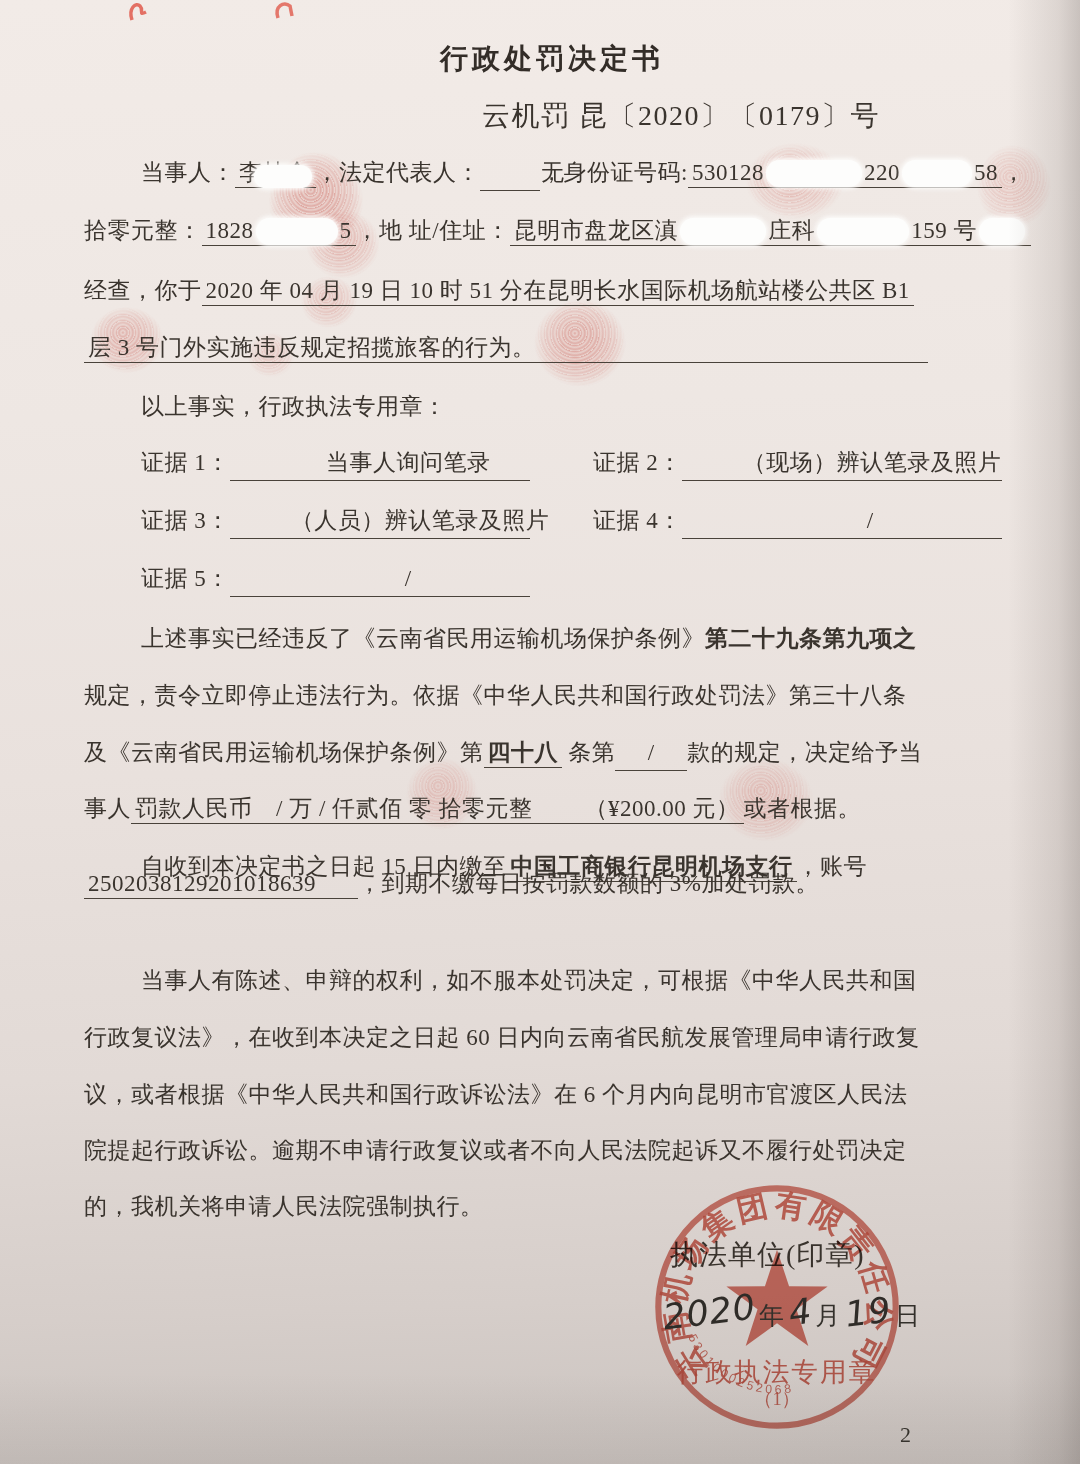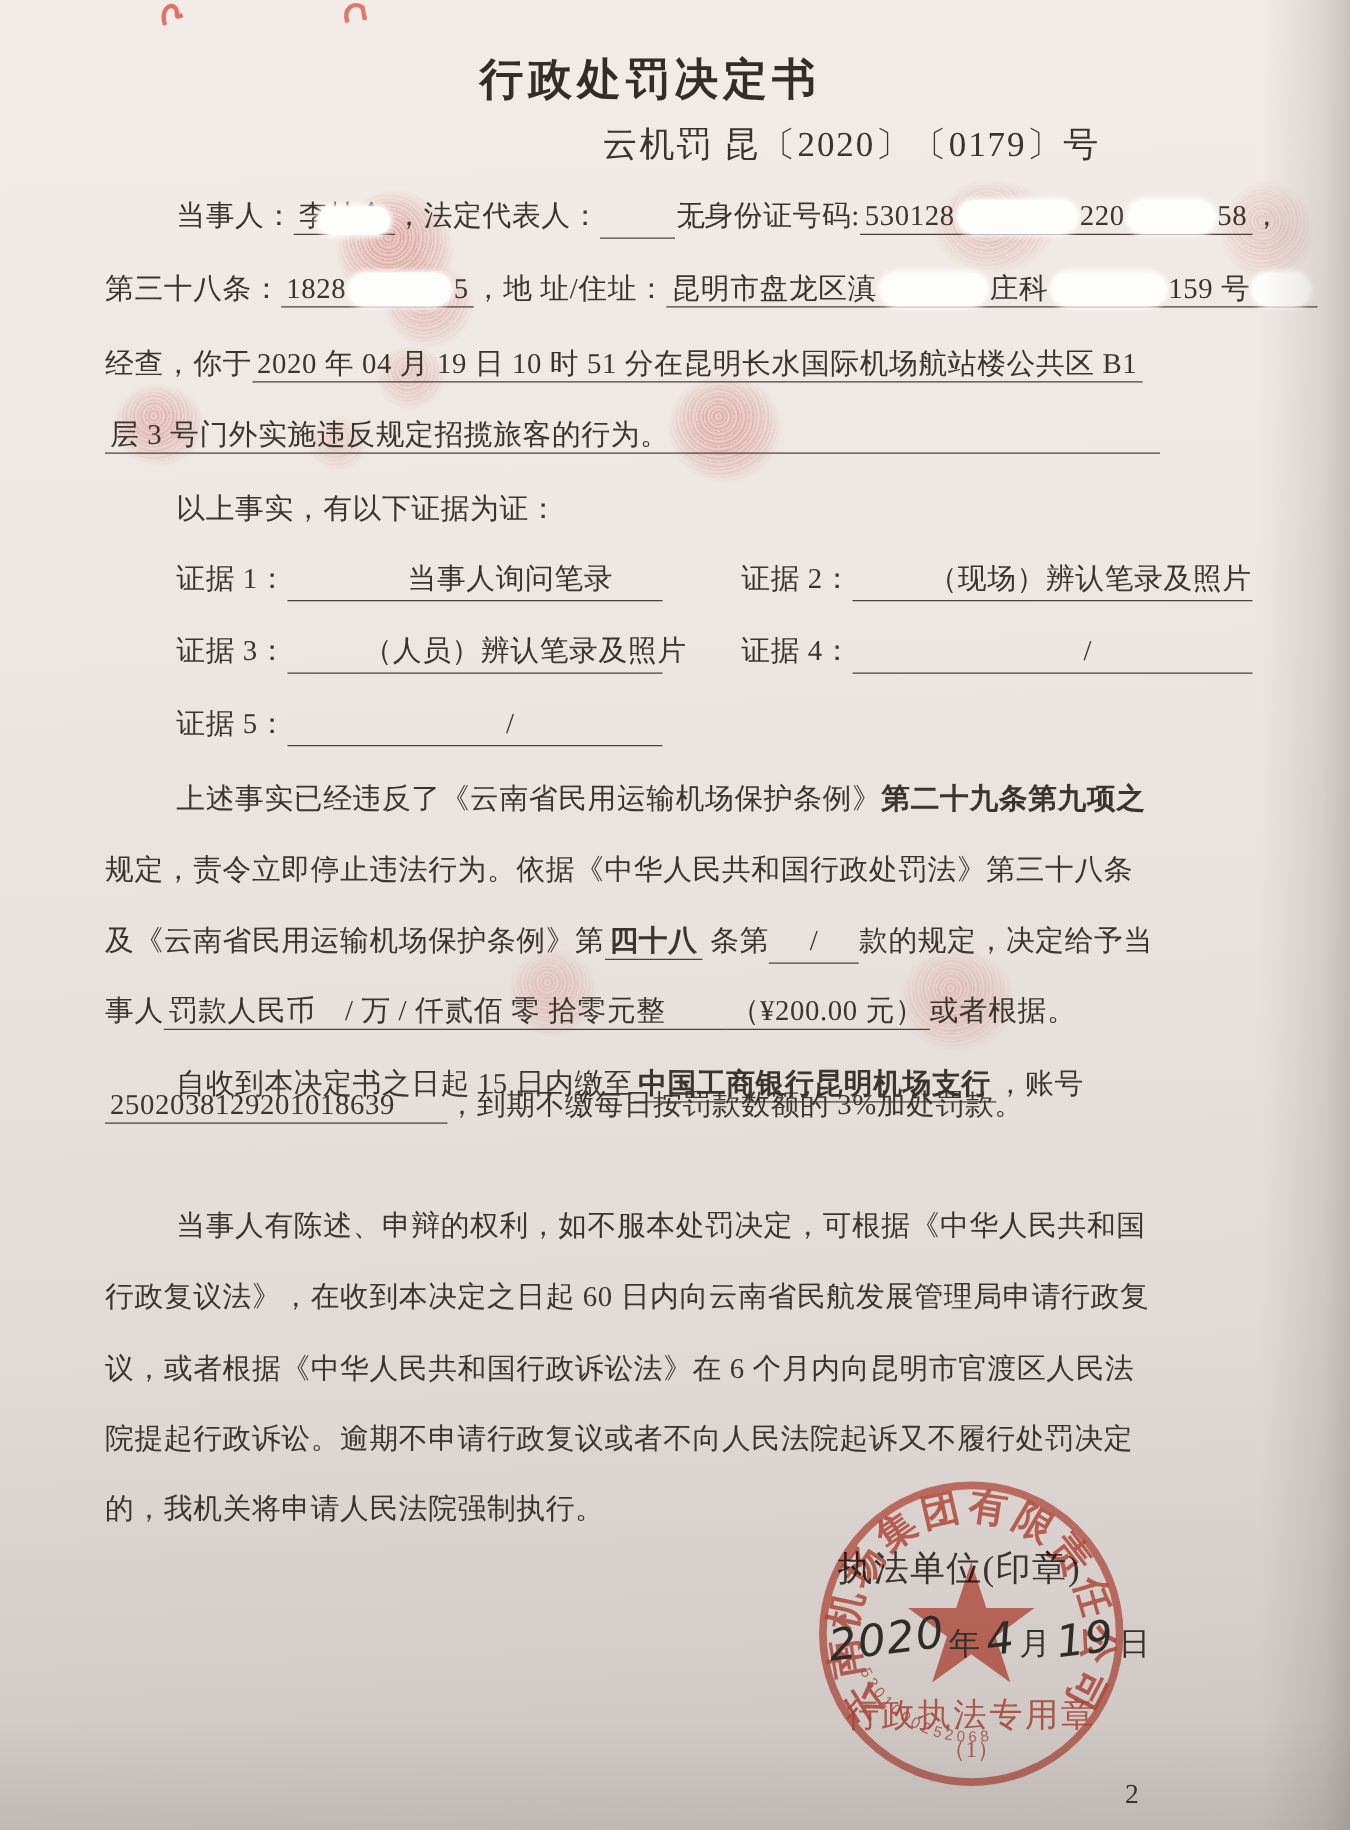--- a/index.html
+++ b/index.html
@@ -22,21 +22,21 @@
     pointer-events:none;z-index:6;
   }
   .line{
     position:absolute;left:84px;width:886px;
     font-size:23px;line-height:30px;letter-spacing:.5px;
     white-space:nowrap;z-index:2;color:#3a342e;
   }
   .ind{text-indent:57px;}
   .title{
     position:absolute;left:0;width:1040px;top:40px;text-align:center;
-    font-size:35px;font-weight:bold;letter-spacing:4px;z-index:2;color:#332d28;
+    font-size:28px;font-weight:bold;letter-spacing:4px;z-index:2;color:#332d28;padding-left:32px;
   }
   .docno{position:absolute;left:482px;top:97px;font-size:28px;letter-spacing:1.5px;z-index:2;}
   .u{border-bottom:1.6px solid #49423a;padding:0 4px 2px 4px;}
   .b{font-weight:bold;}
   .blank{display:inline-block;border-bottom:1.6px solid #49423a;height:24px;vertical-align:bottom;}
   .ctr{display:inline-block;text-align:center;}
   .ev2{position:absolute;left:452px;}
   .redact-pill{
     display:inline-block;background:#fdfdfc;border-radius:14px;height:27px;
     vertical-align:-7px;position:relative;z-index:3;margin:0 2px;
@@ -87,31 +87,31 @@
   <div class="fp" style="left:700px;top:742px;width:132px;height:116px;opacity:.55;"></div>
 
   <div class="title">行政处罚决定书</div>
   <div class="docno">云机罚 昆〔2020〕〔0179〕号</div>
 
   <div class="line ind" style="top:158px">
     <span>当事人：</span><span class="u"><span>李桂全</span><span class="redact-over"></span></span><span>，法定代表人：</span><span class="u ctr" style="width:52px">无</span><span>，身份证号码:</span><span class="u"><span>530128</span><span class="redact-pill" style="width:96px"></span><span>220</span><span class="redact-pill" style="width:70px"></span><span>58</span></span><span>，</span>
   </div>
 
   <div class="line" style="top:216px">
-    <span>第三十八条：</span><span class="u"><span>1828</span><span class="redact-pill" style="width:82px"></span><span>5</span></span><span>，地 址/住址：</span><span class="u"><span>昆明市盘龙区滇</span><span class="redact-pill" style="width:86px"></span><span>庄科</span><span class="redact-pill" style="width:92px"></span><span>159 号</span><span class="redact-pill" style="width:46px"></span></span>
+    <span>拾零元整：</span><span class="u"><span>1828</span><span class="redact-pill" style="width:82px"></span><span>5</span></span><span>，地 址/住址：</span><span class="u"><span>昆明市盘龙区滇</span><span class="redact-pill" style="width:86px"></span><span>庄科</span><span class="redact-pill" style="width:92px"></span><span>159 号</span><span class="redact-pill" style="width:46px"></span></span>
   </div>
 
   <div class="line" style="top:276px">
     <span>经查，你于</span><span class="u">2020 年 04 月 19 日 10 时 51 分在昆明长水国际机场航站楼公共区 B1</span>
   </div>
   <div class="line" style="top:333px">
     <span class="u">层 3 号门外实施违反规定招揽旅客的行为。</span><span class="blank" style="width:388px"></span>
   </div>
 
-  <div class="line ind" style="top:392px">以上事实，有以下证据为证：</div>
+  <div class="line ind" style="top:392px">以上事实，行政执法专用章：</div>
 
   <div class="line ind" style="top:448px">
     <span>证据 1：</span><span class="u ctr" style="width:292px">当事人询问笔录</span>
     <span class="ev2"><span>证据 2：</span><span class="u ctr" style="width:312px">（现场）辨认笔录及照片</span></span>
   </div>
   <div class="line ind" style="top:506px">
     <span>证据 3：</span><span class="u ctr" style="width:292px">（人员）辨认笔录及照片</span>
     <span class="ev2"><span>证据 4：</span><span class="u ctr" style="width:312px">/</span></span>
   </div>
   <div class="line ind" style="top:564px">

